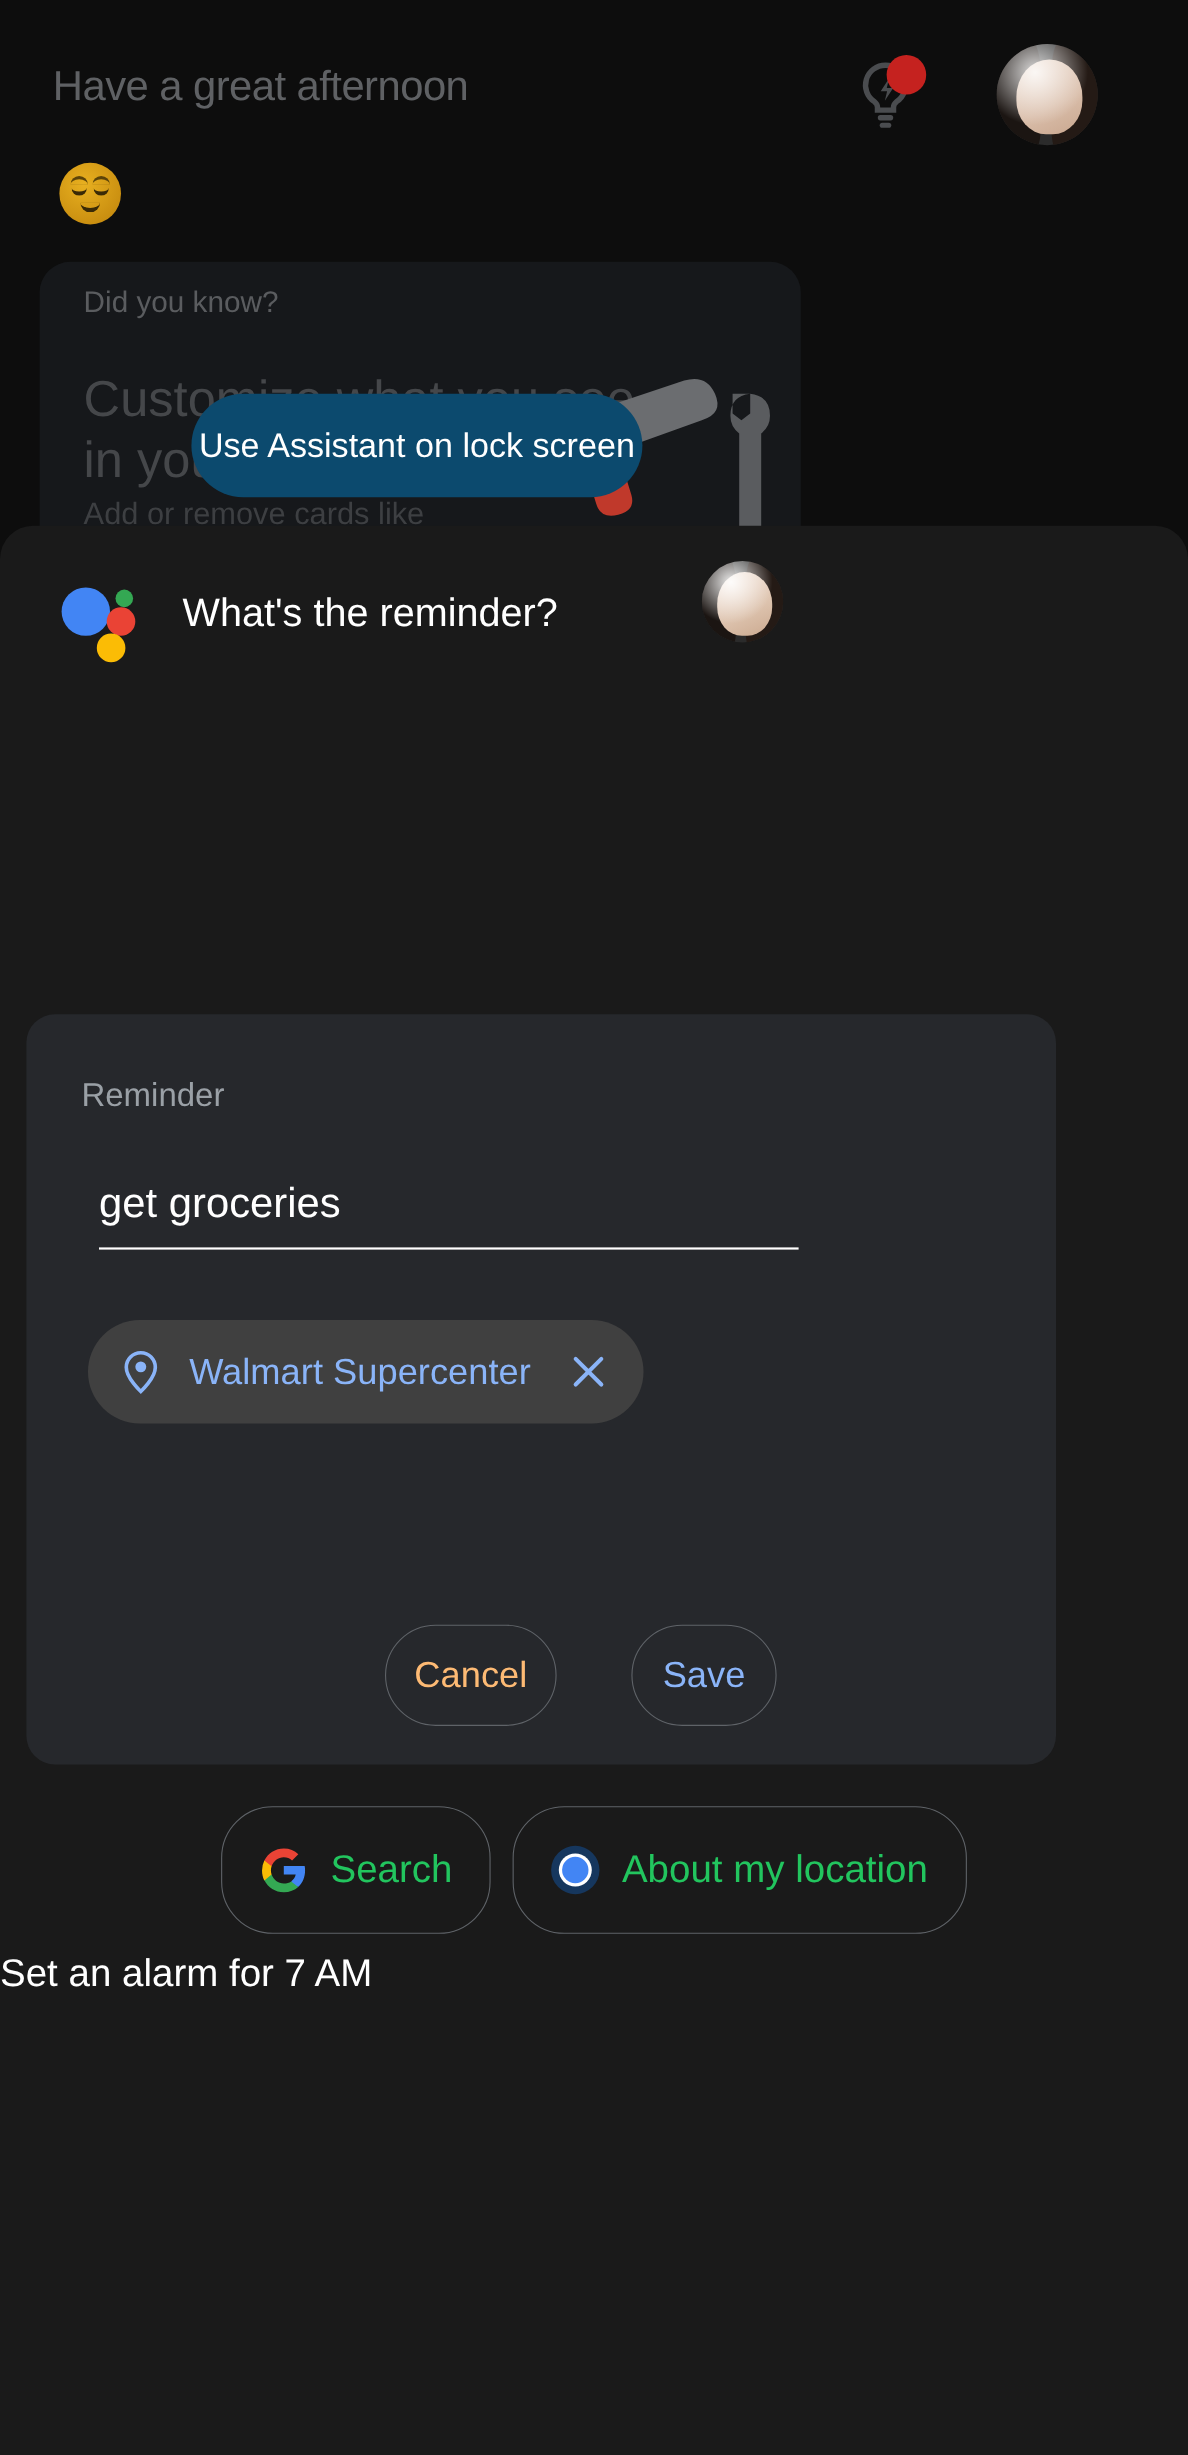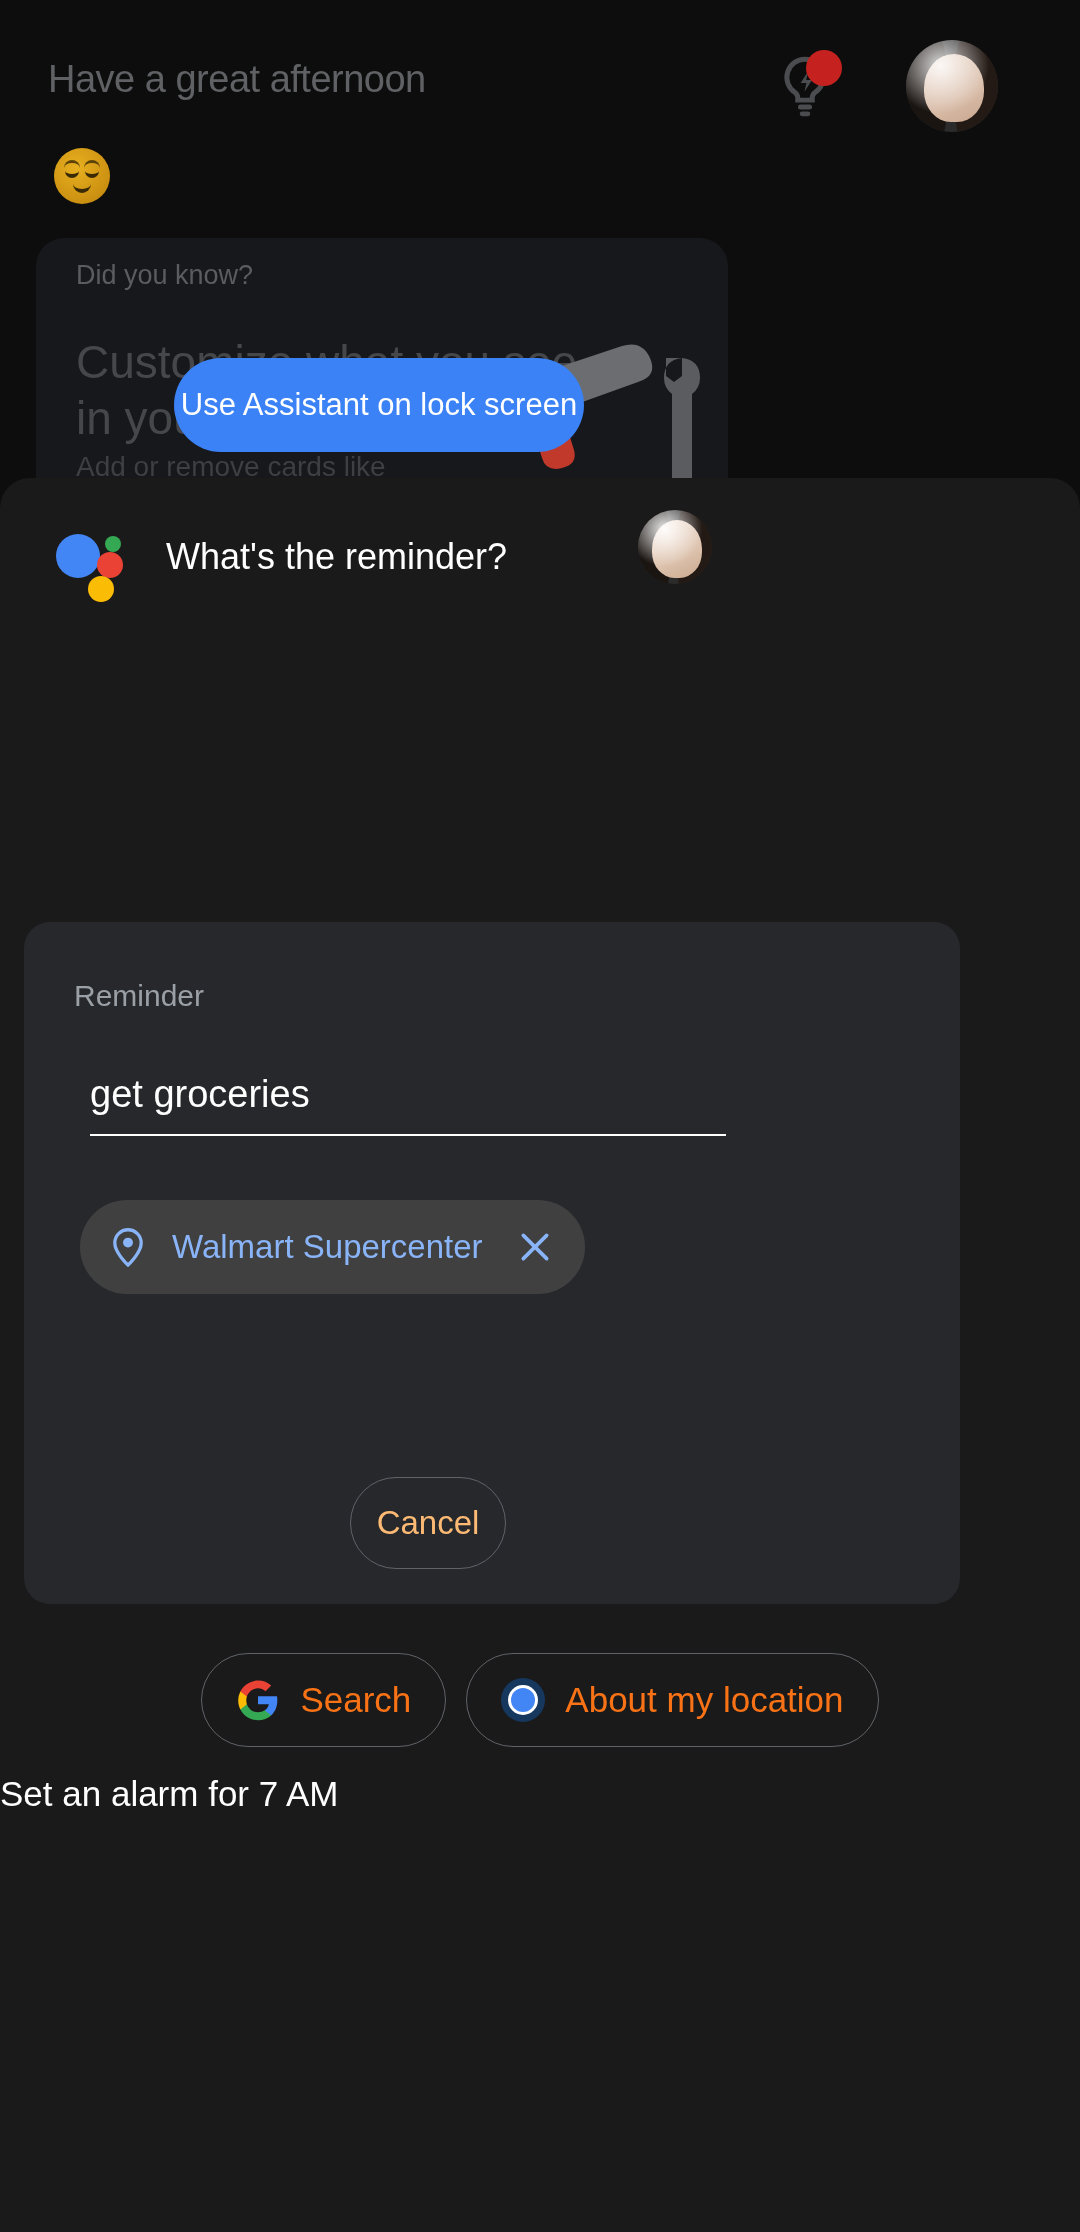--- a/index.html
+++ b/index.html
@@ -88,21 +88,21 @@
   }
   .dyk-sub{
     position:absolute; left:40px; top:210px; width:540px;
     font-size:28px; line-height:38px; color:#3d3f42;
   }
   .tool-illus{ position:absolute; right:10px; top:80px; width:220px; height:200px; }
 
   
   .tooltip-pill{
     position:absolute; left:174px; top:358px; width:410px; height:94px;
-    background:#3b82f6; border-radius:47px;
+    background:#0c4a6e; border-radius:47px;
     display:flex; align-items:center; justify-content:center;
   }
   .tooltip-pill span{
     color:#ffffff; font-size:31px; white-space:nowrap;
   }
 
   
   #sheet{
     position:absolute; left:0; top:478px; width:1080px; height:1884px;
     background:#1a1a1a; border-radius:30px 30px 0 0;
@@ -174,23 +174,23 @@
   }
   .btn-cancel{ left:326px; width:156px; color:#fdba74; }
   .btn-save{   left:550px; width:132px; color:#8ab4f8; }
 
   
   .sugg-row{
     position:absolute; left:0; top:1172px; width:1080px; height:100px;
     display:flex; justify-content:center; align-items:center; gap:20px;
   }
   .sugg-chip{
-    height:94px; border-radius:47px; border:1.5px solid #5f6368;
+    height:116px; border-radius:47px; border:1.5px solid #5f6368;
     display:flex; align-items:center; gap:20px; padding:0 34px;
-    color:#f97316; font-size:35px; white-space:nowrap; cursor:pointer;text-align:center;
+    color:#22c55e; font-size:35px; white-space:nowrap; cursor:pointer;text-align:center;
   }
   .g-logo{ width:44px; height:44px; flex:0 0 44px; }
   .loc-dot-icon{
     width:44px; height:44px; flex:0 0 44px; border-radius:50%;
     background:#16375e; position:relative;
   }
   .loc-dot-icon::after{
     content:""; position:absolute; left:10px; top:10px;
     width:24px; height:24px; border-radius:50%; background:#4285f4;
     box-shadow:0 0 0 3px #ffffff;
@@ -282,20 +282,21 @@
           <circle cx="12" cy="9.6" r="2.7" fill="#8ab4f8"></circle>
         </svg>
         <span class="loc-text">Walmart Supercenter</span>
         <svg class="loc-x" viewBox="0 0 24 24">
           <path d="M5 5 L19 19 M19 5 L5 19" stroke="#8ab4f8" stroke-width="2.2" stroke-linecap="round"></path>
         </svg>
       </div>
 
       <div class="btn-row">
         <button class="pill-btn btn-cancel">Cancel</button>
+        <button class="pill-btn btn-save">Save</button>
       </div>
     </div>
 
     <div class="sugg-row">
       <div class="sugg-chip">
         <svg class="g-logo" viewBox="0 0 48 48">
           <path fill="#4285f4" d="M45.1 24.5c0-1.6-.1-3.1-.4-4.5H24v8.5h11.8c-.5 2.7-2 5-4.3 6.6v5.5h7c4.1-3.8 6.6-9.4 6.6-16.1z"></path>
           <path fill="#34a853" d="M24 46c5.8 0 10.7-1.9 14.3-5.2l-7-5.5c-1.9 1.3-4.4 2.1-7.3 2.1-5.6 0-10.4-3.8-12.1-8.9H4.7v5.6C8.3 41.3 15.6 46 24 46z"></path>
           <path fill="#fbbc05" d="M11.9 28.5c-.4-1.3-.7-2.7-.7-4.1s.3-2.8.7-4.1v-5.6H4.7A22 22 0 0 0 2.4 24.4c0 3.6.8 7 2.3 10l7.2-5.9z"></path>
           <path fill="#ea4335" d="M24 11.3c3.2 0 6 1.1 8.2 3.2l6.2-6.2C34.7 4.8 29.8 2.8 24 2.8 15.6 2.8 8.3 7.5 4.7 14.7l7.2 5.6c1.7-5.1 6.5-9 12.1-9z"></path>

